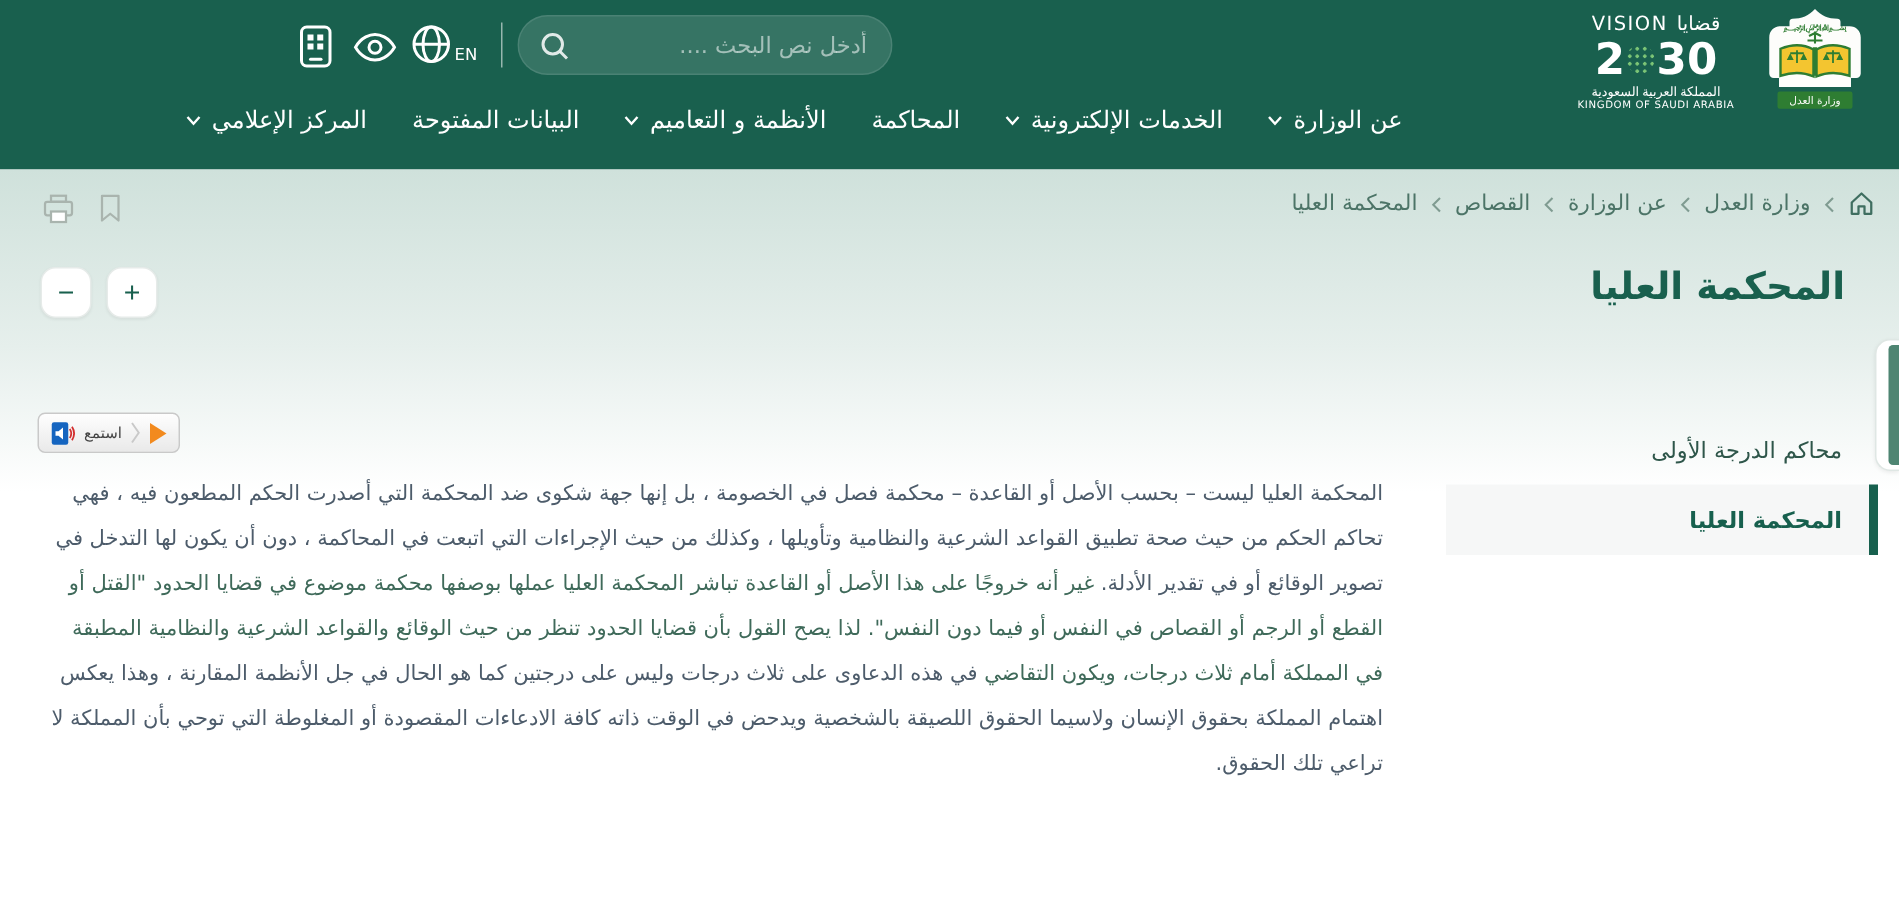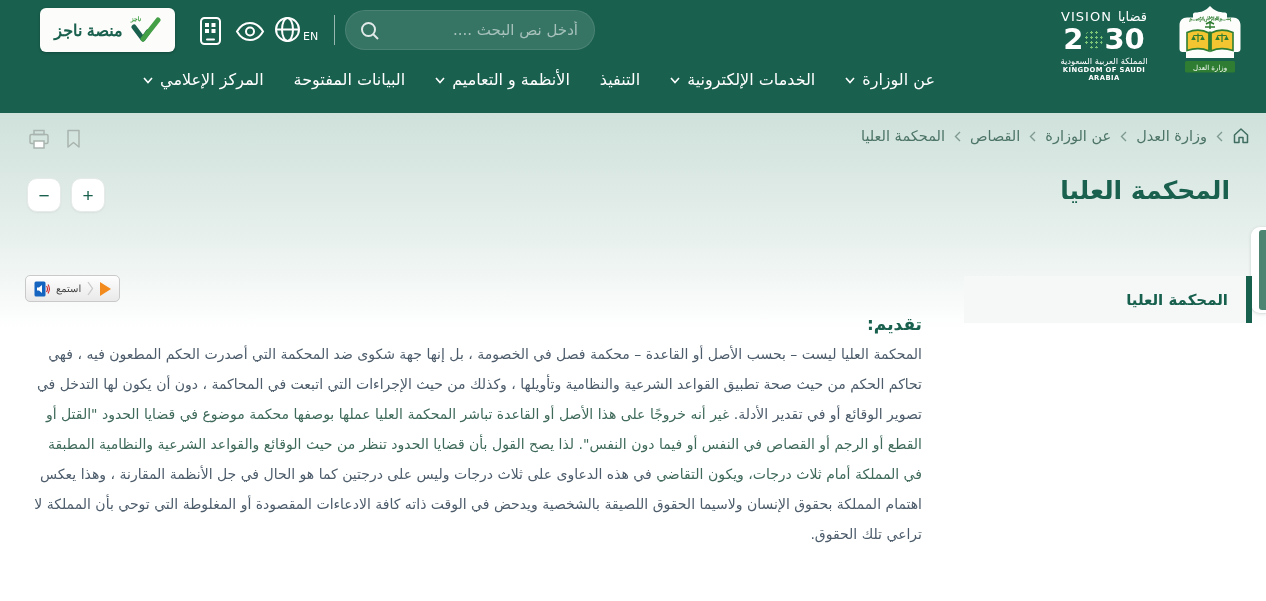--- a/index.html
+++ b/index.html
@@ -26,22 +26,22 @@
   .search input::placeholder { color:rgba(255,255,255,.55); }
   .mainnav { position:absolute; top:70px; right:331px; display:flex; direction:rtl; gap:30px; align-items:center; }
   .nav-item { display:flex; direction:rtl; align-items:center; gap:7px; color:#fff; font-size:16px; cursor:pointer; white-space:nowrap; }
   .nav-item svg { display:block; margin-top:2px; }
 
   .vision { position:absolute; right:104px; top:9px; width:116px; text-align:center; color:#fff; }
   .v-row1 { display:flex; direction:rtl; justify-content:center; align-items:baseline; gap:6px; font-size:13px; letter-spacing:1px; }
   .v-row2 { display:flex; justify-content:center; align-items:center; gap:1px; font-size:29px; font-weight:bold; line-height:1.05; }
   .v-dot { width:19px; height:19px; border-radius:50%;
     background-image:radial-gradient(#7cc576 34%, rgba(0,0,0,0) 36%); background-size:5px 5px; }
-  .v-row3 { font-size:8.5px; margin-top:2px; }
-  .v-row4 { font-size:6.8px; font-weight:bold; letter-spacing:.4px; }
+  .v-row3 { font-size:8.5px; margin-top:2px;font-family:Liberation Serif, serif; }
+  .v-row4 { font-size:6.8px; font-weight:normal; letter-spacing:.4px; }
 
   .moj { position:absolute; right:20px; top:5px; width:72px; height:70px; }
 
   
   .page-bg { position:absolute; left:0; top:113px; width:1266px; height:215px;
     background:linear-gradient(180deg,#cfe1db 0%, #e6efec 55%, #ffffff 100%); }
 
   .breadcrumb { position:absolute; top:127px; right:16px; display:flex; direction:rtl; align-items:center; gap:9px;
     font-size:14.5px; color:#4c7467; }
   .crumb { cursor:pointer; white-space:nowrap; }
@@ -80,30 +80,20 @@
   .seg-a { color:#4d5c6b; }
   .seg-b { color:#3f6a5a; }
 </style>
 </head>
 <body>
 
 <div class="stage">
 
   <header class="hdr">
 
-    <button class="najiz-btn">
-      <span class="najiz-label">منصة ناجز</span>
-      <span class="najiz-logo">
-        <span class="tiny">ناجز</span>
-        <svg width="30" height="26" viewBox="0 0 30 26">
-          <path d="M3 10 L12 22 L17 15" stroke="#19604e" stroke-width="5" fill="none" stroke-linecap="round" stroke-linejoin="round"></path>
-          <path d="M12 22 L27 3" stroke="#43a047" stroke-width="5" fill="none" stroke-linecap="round"></path>
-        </svg>
-      </span>
-    </button>
 
     <span class="hicon" style="left:198px; top:16px;">
       <svg width="25" height="30" viewBox="0 0 25 30">
         <rect x="3" y="2" width="19" height="26" rx="3.5" fill="none" stroke="#fff" stroke-width="2"></rect>
         <rect x="7" y="7" width="4" height="4" fill="#fff"></rect>
           <rect x="13.5" y="7" width="4" height="4" fill="#fff"></rect>
         <rect x="7" y="13" width="4" height="4" fill="#fff"></rect>
           <rect x="13.5" y="13" width="4" height="4" fill="#fff"></rect>
         <rect x="8" y="22.5" width="9" height="2" rx="1" fill="#fff"></rect>
       </svg>
@@ -142,21 +132,21 @@
             <polyline points="1,1 5,5.5 9,1" fill="none" stroke="#fff" stroke-width="1.6"></polyline>
           </svg>
       </span>
       <span class="nav-item">
         <span>الخدمات الإلكترونية</span>
         <svg width="10" height="7" viewBox="0 0 10 7">
             <polyline points="1,1 5,5.5 9,1" fill="none" stroke="#fff" stroke-width="1.6"></polyline>
           </svg>
       </span>
       <span class="nav-item">
-        <span>التنفيذ</span>
+        <span>المحاكمة</span>
       </span>
       <span class="nav-item">
         <span>الأنظمة و التعاميم</span>
         <svg width="10" height="7" viewBox="0 0 10 7">
             <polyline points="1,1 5,5.5 9,1" fill="none" stroke="#fff" stroke-width="1.6"></polyline>
           </svg>
       </span>
       <span class="nav-item">
         <span>البيانات المفتوحة</span>
       </span>
@@ -263,21 +253,21 @@
       <path d="M12.5 5 Q14.5 8 12.5 11 M14 3.5 Q16.8 8 14 12.5" stroke="#d32f2f" stroke-width="1.2" fill="none"></path>
     </svg>
     <span>استمع</span>
     <svg width="7" height="15" viewBox="0 0 7 15">
         <polyline points="1,1 5.5,7.5 1,14" fill="none" stroke="#c9c9c9" stroke-width="1.3"></polyline>
       </svg>
     <span class="play"></span>
   </button>
 
   <aside class="sidebar">
+    <div class="side-item">محاكم الدرجة الأولى</div>
     <div class="side-item active">المحكمة العليا</div>
   </aside>
 
   <article class="article">
-    <h2>تقديم:</h2>
     <p><span class="seg-a">المحكمة العليا ليست – بحسب الأصل أو القاعدة – محكمة فصل في الخصومة ، بل إنها جهة شكوى ضد المحكمة التي أصدرت الحكم المطعون فيه ، فهي تحاكم الحكم من حيث صحة تطبيق القواعد الشرعية والنظامية وتأويلها ، وكذلك من حيث الإجراءات التي اتبعت في المحاكمة ، دون أن يكون لها التدخل في تصوير الوقائع أو في تقدير الأدلة. </span><span class="seg-b">غير أنه خروجًا على هذا الأصل أو القاعدة تباشر المحكمة العليا عملها بوصفها محكمة موضوع في قضايا الحدود "القتل أو القطع أو الرجم أو القصاص في النفس أو فيما دون النفس". لذا يصح القول بأن قضايا الحدود تنظر من حيث الوقائع والقواعد الشرعية والنظامية المطبقة في المملكة أمام ثلاث درجات، ويكون التقاضي</span><span class="seg-a"> في هذه الدعاوى على ثلاث درجات وليس على درجتين كما هو الحال في جل الأنظمة المقارنة ، وهذا يعكس اهتمام المملكة بحقوق الإنسان ولاسيما الحقوق اللصيقة بالشخصية ويدحض في الوقت ذاته كافة الادعاءات المقصودة أو المغلوطة التي توحي بأن المملكة لا تراعي تلك الحقوق.</span></p>
   </article>
 
 </div>
 
 </body></html>

